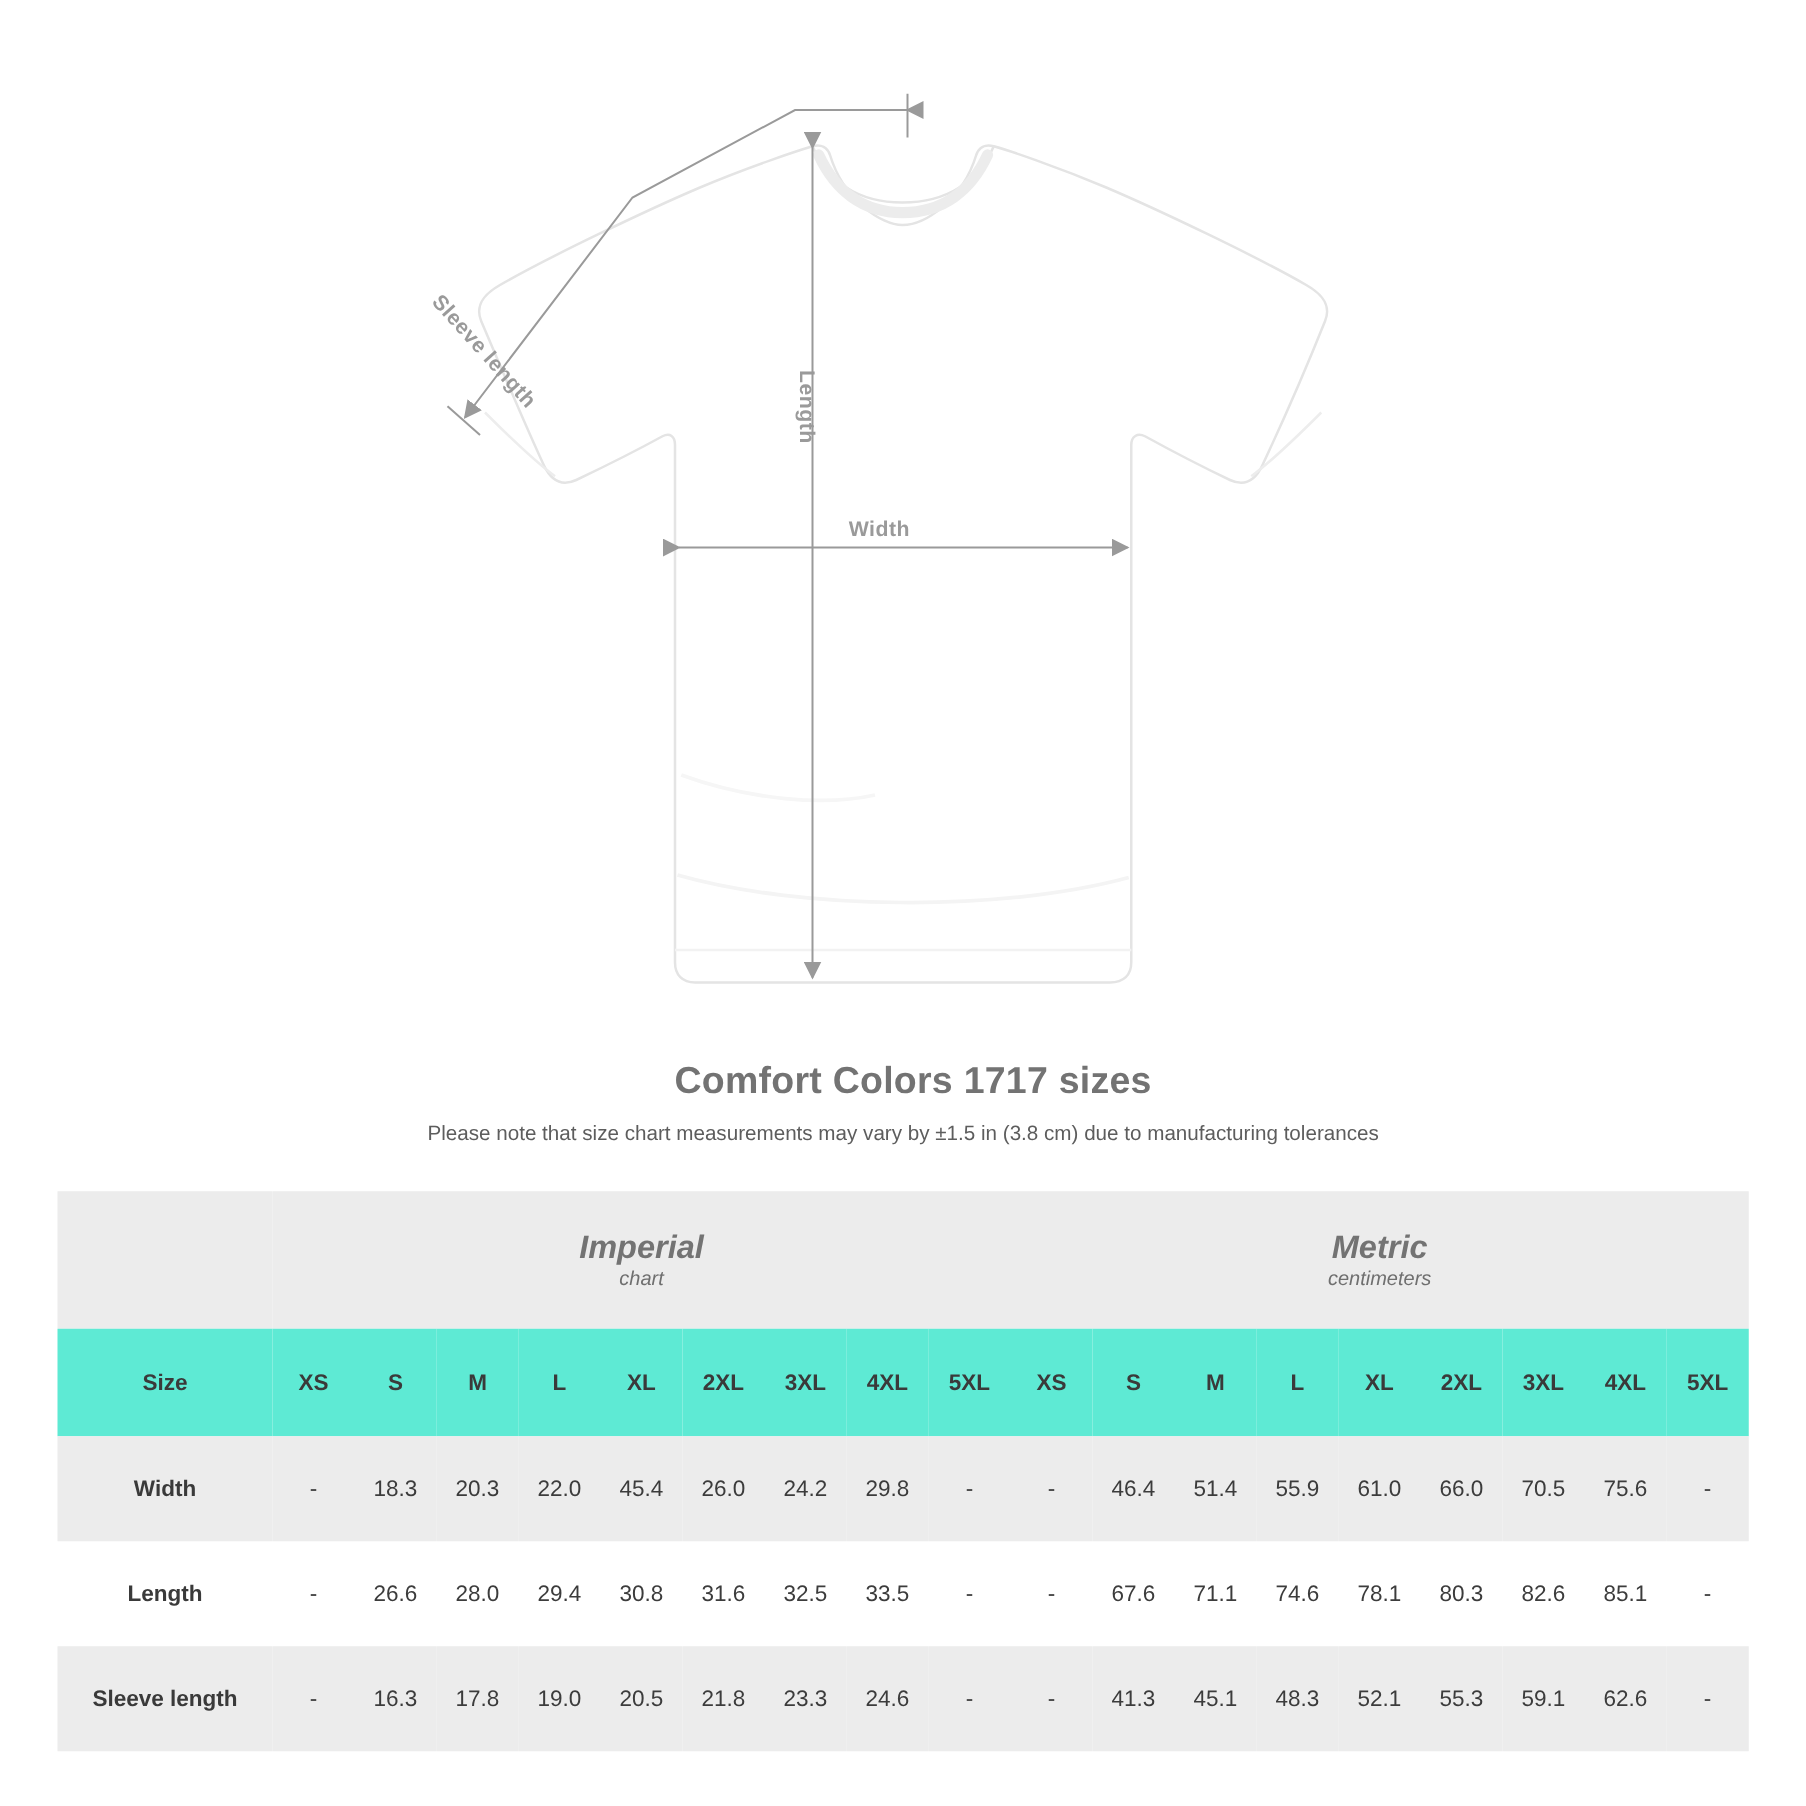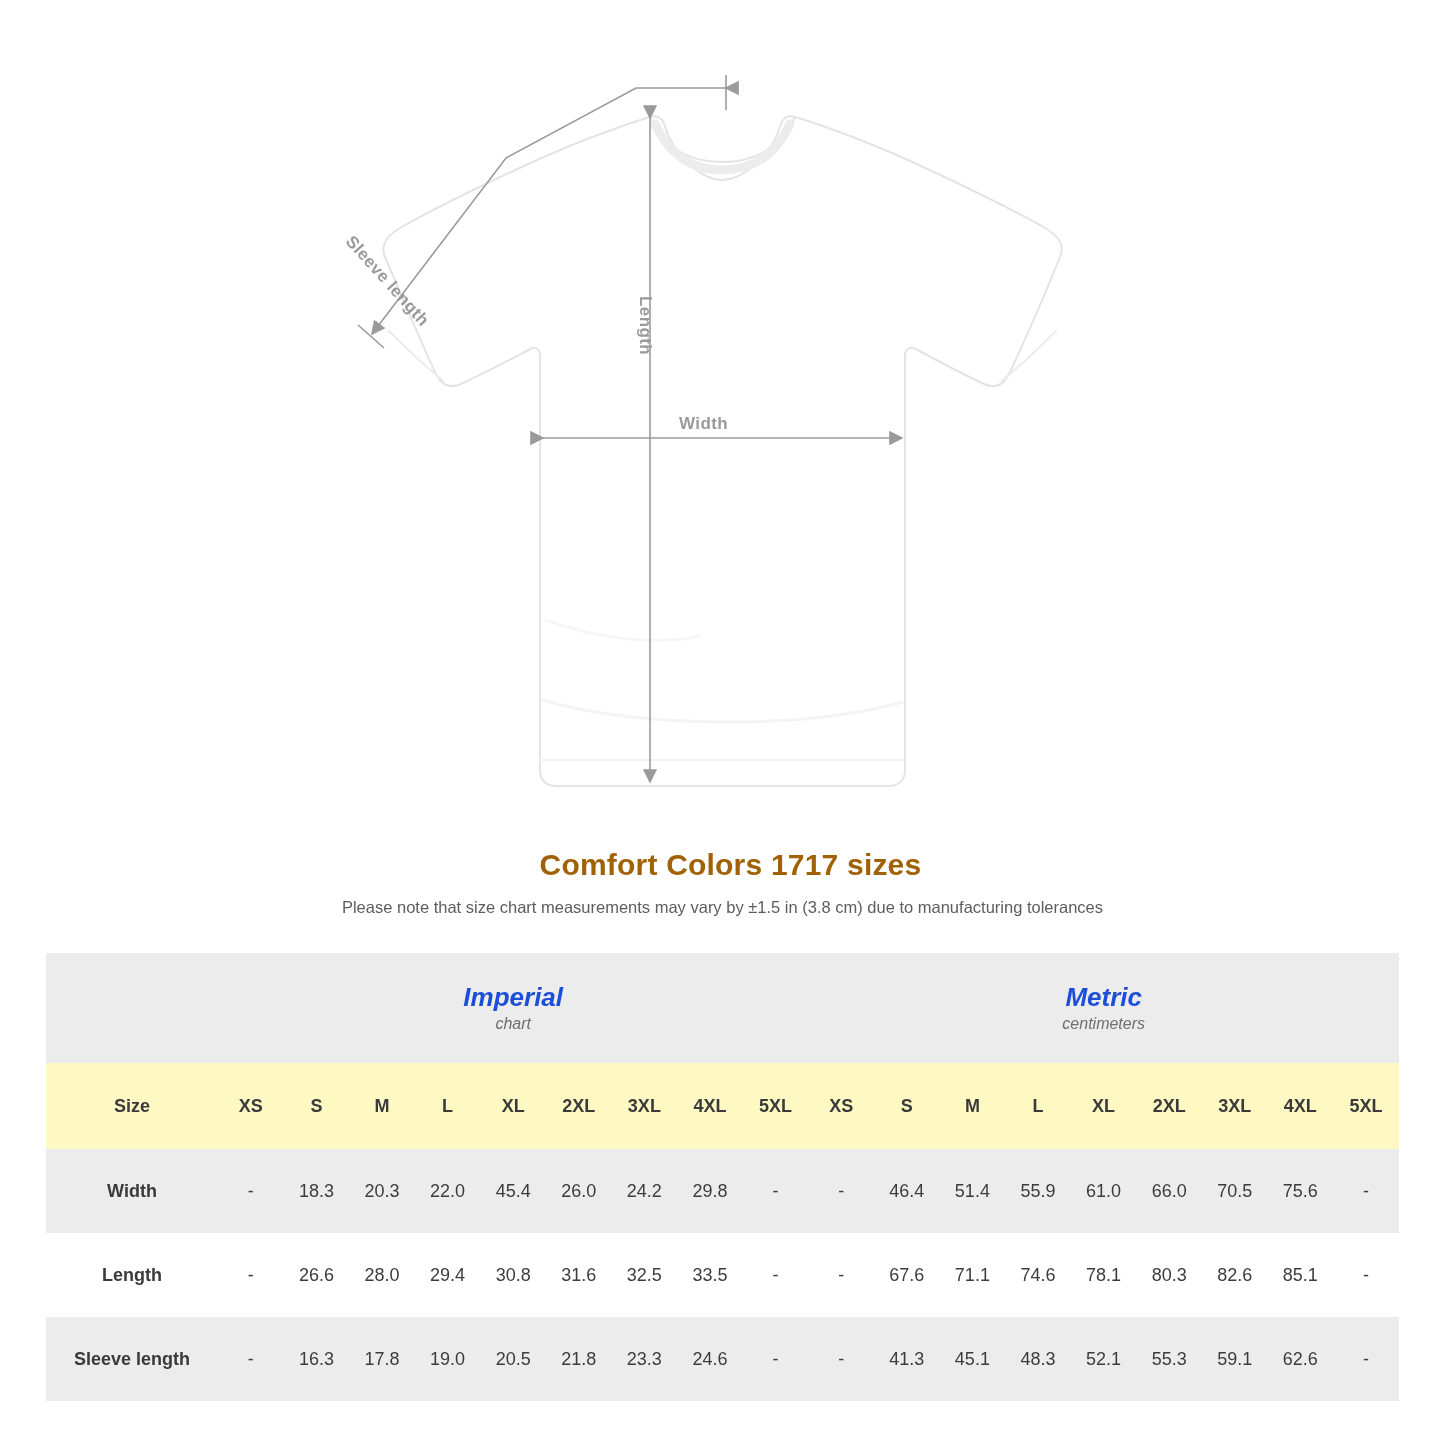--- a/index.html
+++ b/index.html
@@ -55,21 +55,21 @@
   .label-width {
     left: 679px;
     top: 414px;
   }
 
   
   .title {
     text-align: center;
     font-size: 30px;
     font-weight: bold;
-    color: #a16207;
+    color: #737373;
     margin: 0;
     padding-top: 18px;
     letter-spacing: 0.2px;
     padding-left: 16px;
   }
   .subtitle {
     text-align: center;
     font-size: 16.5px;
     color: #5d5d5d;
     margin: 16px 0 0 0;
@@ -91,32 +91,32 @@
     font-family: "Liberation Sans", sans-serif;
   }
   .unit-head td {
     height: 108px;
     background: #ececec;
   }
   .unit-title {
     font-size: 26px;
     font-style: italic;
     font-weight: bold;
-    color: #1d4ed8;
+    color: #737373;
     line-height: 1.25;
   }
   .unit-sub {
     font-size: 16px;
     font-style: italic;
     color: #6f6f6f;
     line-height: 1.4;
   }
   .hdr-row td {
     height: 84px;
-    background: #fef9c3;
+    background: #5eead4;
     font-size: 18px;
     font-weight: bold;
     color: #3a3a3a;
   }
   .hdr-row td.rowlabel {
     font-size: 18px;
   }
   .data-row td {
     height: 82px;
     font-size: 18px;

